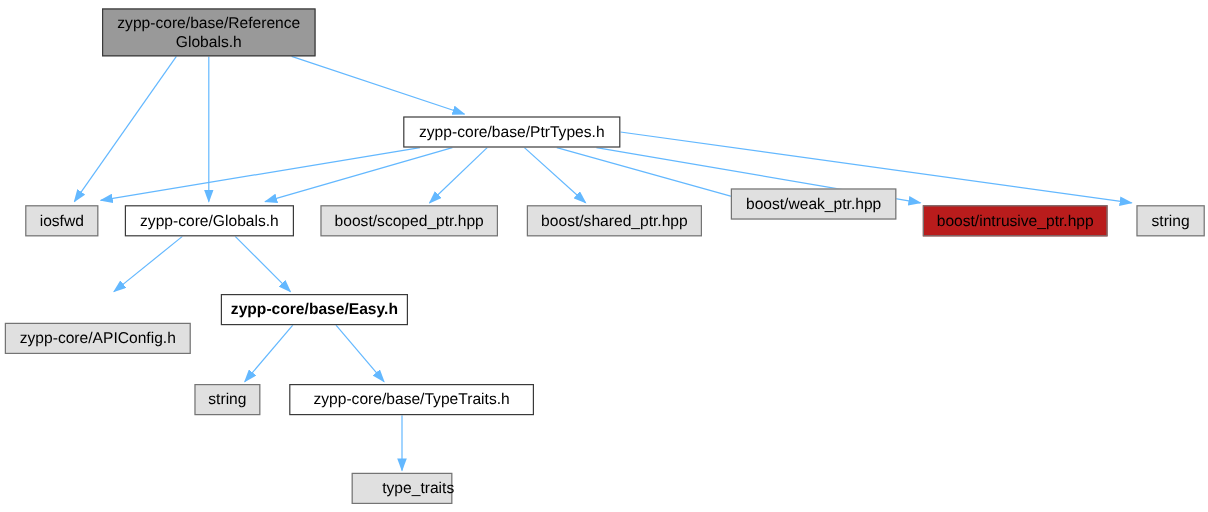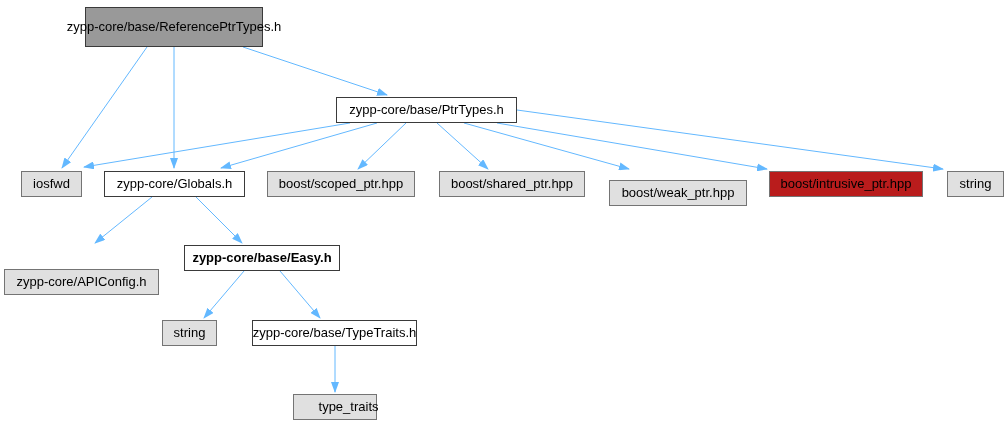--- a/index.html
+++ b/index.html
@@ -25,21 +25,21 @@
   }
   .edge-layer line {
     stroke-width: 1;
     fill: none;
   }
   .node {
     position: absolute;
     box-sizing: border-box;
     border: 1px solid #3a3a3a;
     display: flex;
-    flex-direction: row;
+    flex-direction: column;
     justify-content: center;
     align-items: center;
     text-align: center;
     font-size: 13px;
     line-height: 16px;
     white-space: nowrap;
     cursor: default;
   }
   .node.internal { cursor: pointer; }
   .node-line {
@@ -70,55 +70,55 @@
         <line x1="152" y1="197" x2="95" y2="243" stroke="#63b8ff" marker-end="url(#arrowhead)"></line>
         <line x1="196" y1="197" x2="242" y2="243" stroke="#63b8ff" marker-end="url(#arrowhead)"></line>
         <line x1="244" y1="271" x2="204" y2="318" stroke="#63b8ff" marker-end="url(#arrowhead)"></line>
         <line x1="280" y1="271" x2="320" y2="318" stroke="#63b8ff" marker-end="url(#arrowhead)"></line>
         <line x1="335" y1="346" x2="335" y2="392" stroke="#63b8ff" marker-end="url(#arrowhead)"></line>
       </g>
   </svg>
   <div>
       <div class="node current" style="left: 85px; top: 7px; width: 178px; height: 40px; background: rgb(153, 153, 153); border-color: rgb(58, 58, 58); color: rgb(0, 0, 0);">
         <span class="node-line">zypp-core/base/Reference</span>
-        <span class="node-line">PtrTypes.h</span>
+        <span class="node-line">Globals.h</span>
       </div>
       <div class="node internal" style="left: 336px; top: 97px; width: 181px; height: 26px; background: rgb(255, 255, 255); border-color: rgb(58, 58, 58); color: rgb(0, 0, 0);">
         <span class="node-line">zypp-core/base/PtrTypes.h</span>
       </div>
       <div class="node external" style="left: 21px; top: 171px; width: 61px; height: 26px; background: rgb(224, 224, 224); border-color: rgb(116, 116, 116); color: rgb(0, 0, 0);">
         <span class="node-line">iosfwd</span>
       </div>
       <div class="node internal" style="left: 104px; top: 171px; width: 141px; height: 26px; background: rgb(255, 255, 255); border-color: rgb(58, 58, 58); color: rgb(0, 0, 0); text-align: center;">
         <span class="node-line">zypp-core/Globals.h</span>
       </div>
       <div class="node external" style="left: 267px; top: 171px; width: 148px; height: 26px; background: rgb(224, 224, 224); border-color: rgb(116, 116, 116); color: rgb(0, 0, 0);">
         <span class="node-line">boost/scoped_ptr.hpp</span>
       </div>
       <div class="node external" style="left: 439px; top: 171px; width: 146px; height: 26px; background: rgb(224, 224, 224); border-color: rgb(116, 116, 116); color: rgb(0, 0, 0);">
         <span class="node-line">boost/shared_ptr.hpp</span>
       </div>
-      <div class="node external" style="left: 609px; top: 180px; width: 138px; height: 26px; background: rgb(224, 224, 224); border-color: rgb(116, 116, 116); color: rgb(0, 0, 0);">
+      <div class="node external" style="left: 609px; top: 157px; width: 138px; height: 26px; background: rgb(224, 224, 224); border-color: rgb(116, 116, 116); color: rgb(0, 0, 0);">
         <span class="node-line">boost/weak_ptr.hpp</span>
       </div>
       <div class="node external" style="left: 769px; top: 171px; width: 154px; height: 26px; background: #b91c1c; border-color: rgb(116, 116, 116); color: rgb(0, 0, 0);">
         <span class="node-line">boost/intrusive_ptr.hpp</span>
       </div>
       <div class="node external" style="left: 947px; top: 171px; width: 57px; height: 26px; background: rgb(224, 224, 224); border-color: rgb(116, 116, 116); color: rgb(0, 0, 0);">
         <span class="node-line">string</span>
       </div>
       <div class="node external" style="left: 4px; top: 245px; width: 155px; height: 26px; background: rgb(224, 224, 224); border-color: rgb(116, 116, 116); color: rgb(0, 0, 0); margin-top: 24px;">
         <span class="node-line">zypp-core/APIConfig.h</span>
       </div>
       <div class="node internal" style="left: 184px; top: 245px; width: 156px; height: 26px; background: rgb(255, 255, 255); border-color: rgb(58, 58, 58); color: rgb(0, 0, 0); font-weight: bold;">
         <span class="node-line">zypp-core/base/Easy.h</span>
       </div>
       <div class="node external" style="left: 162px; top: 320px; width: 55px; height: 26px; background: rgb(224, 224, 224); border-color: rgb(116, 116, 116); color: rgb(0, 0, 0);">
         <span class="node-line">string</span>
       </div>
-      <div class="node internal" style="left: 252px; top: 320px; width: 165px; height: 26px; background: rgb(255, 255, 255); border-color: rgb(58, 58, 58); color: rgb(0, 0, 0);">
+      <div class="node internal" style="left: 241px; top: 320px; width: 204px; height: 26px; background: rgb(255, 255, 255); border-color: rgb(58, 58, 58); color: rgb(0, 0, 0);">
         <span class="node-line">zypp-core/base/TypeTraits.h</span>
       </div>
       <div class="node external" style="left: 293px; top: 394px; width: 84px; height: 26px; background: rgb(224, 224, 224); border-color: rgb(116, 116, 116); color: rgb(0, 0, 0); padding-left: 27px;">
         <span class="node-line">type_traits</span>
       </div>
     </div>
 </div>
 
 </body></html>

